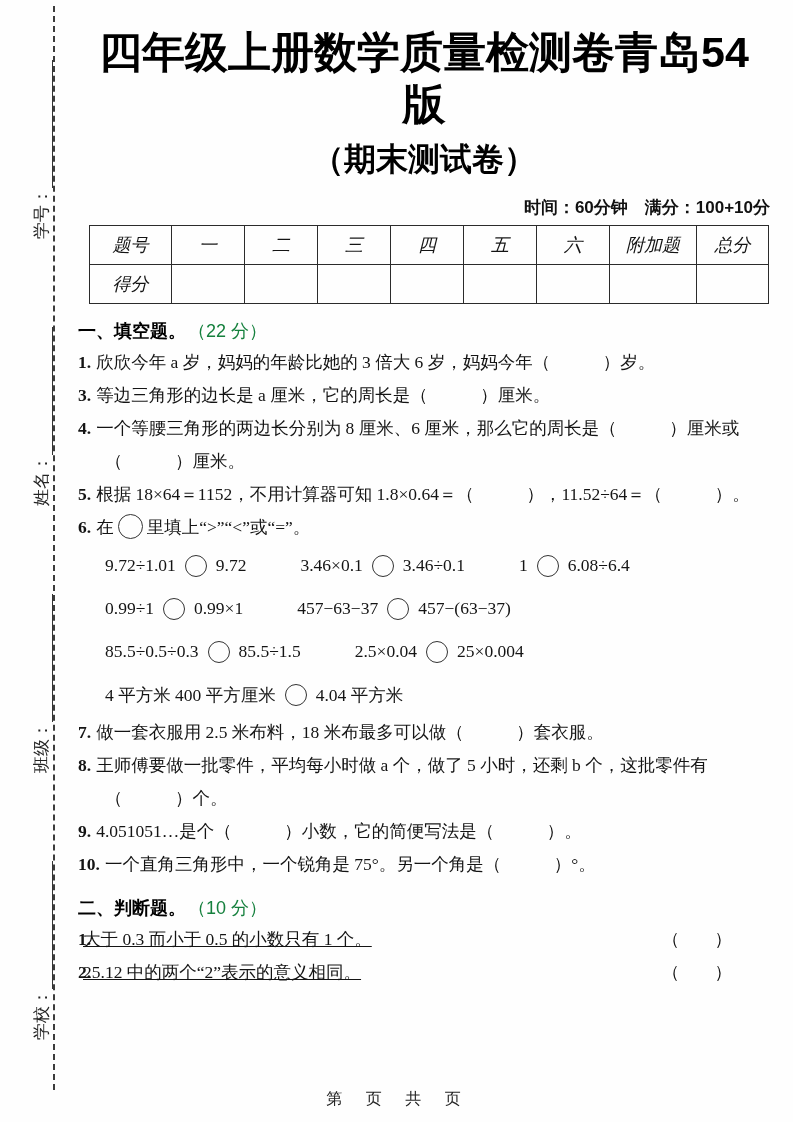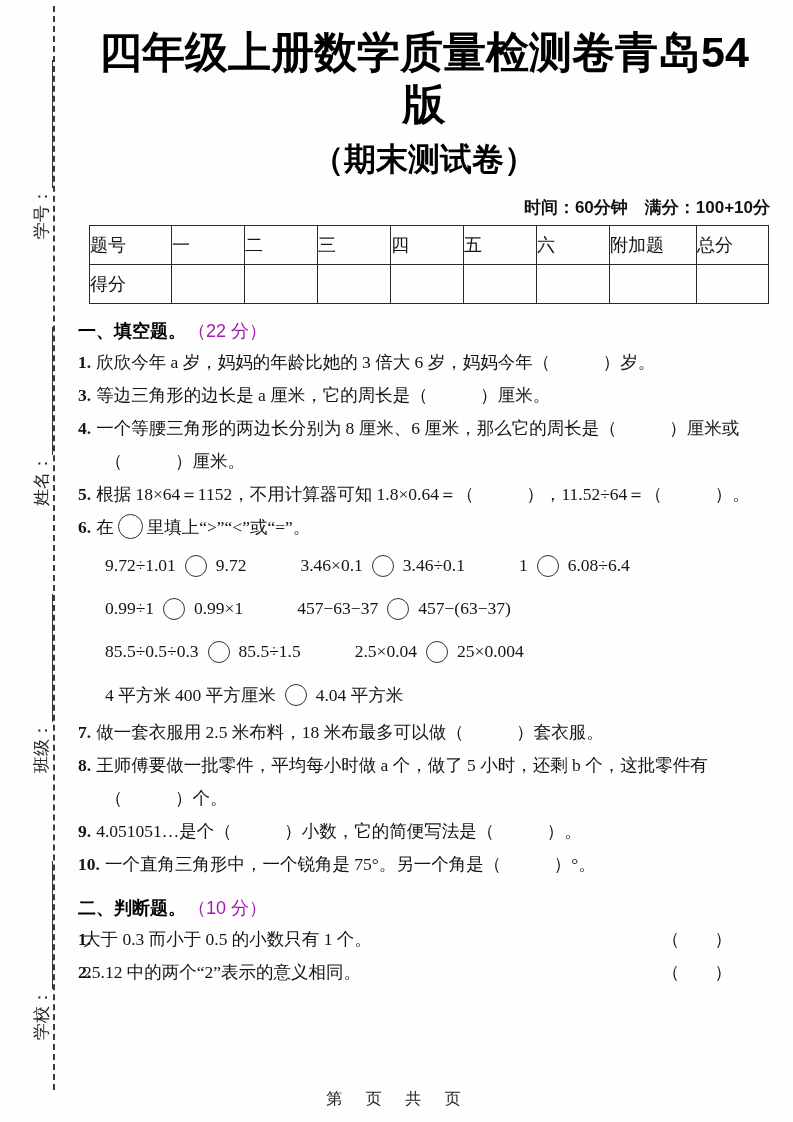--- a/index.html
+++ b/index.html
@@ -49,36 +49,37 @@
     font-family: "Liberation Sans", "DejaVu Sans", sans-serif;
     font-weight: 600; font-size: 17px; color: #111;
   }
   table.score {
     border-collapse: collapse; table-layout: fixed;
     width: 679px; margin-left: 11px;
     font-size: 18px;
   }
   table.score td {
     border: 1.6px solid #2b2b2b; height: 39px;
-    text-align: left; vertical-align: middle;
+    text-align: center; vertical-align: middle;
     font-family: "Liberation Serif", "DejaVu Serif", serif;
+    font-style: italic;
   }
   .sec-heading {
     margin-top: 13px;
     font-family: "Liberation Sans", "DejaVu Sans", sans-serif;
     font-weight: bold; font-size: 18px; line-height: 29px; color: #000;
   }
-  .sec-score { font-weight: normal; color: #a21caf; margin-left: 2px; }
+  .sec-score { font-weight: normal; color: #15803d; margin-left: 2px; }
   .question {
     font-size: 17.5px; line-height: 33px;
     padding-left: 27px; text-indent: -27px;
   }
   .qnum { font-weight: bold; margin-right: 5px; }
   .judge { display: flex; }
-  .judge .qtext { flex: 1 1 auto; }
+  .judge .qtext { flex: 1 1 auto; text-decoration: underline; }
   .answer { margin-left: auto; white-space: nowrap; padding-right: 38px; text-indent: 0; }
   .cmp-row {
     display: flex; height: 43px;
     padding-left: 27px; font-size: 17.5px;
   }
   .cmp-pair { display: flex; align-items: center; margin-right: 54px; white-space: nowrap; }
   .cmp-pair:last-child { margin-right: 0; }
   .circle {
     display: inline-block; width: 22px; height: 22px;
     border: 1.6px solid #333; border-radius: 50%;

